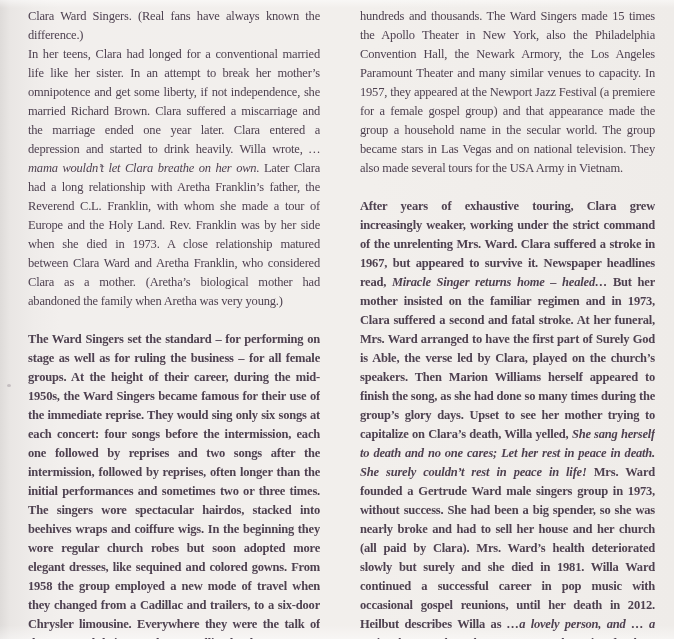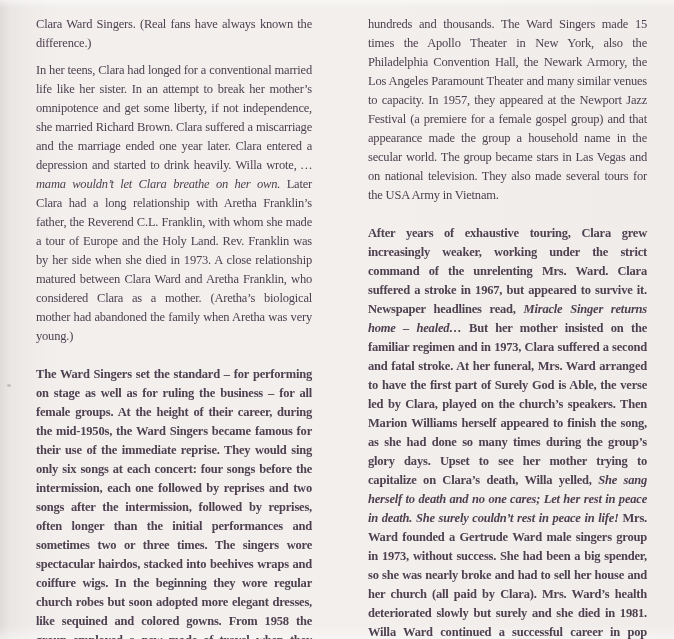--- a/index.html
+++ b/index.html
@@ -38,21 +38,21 @@
     color: #4e4150;
     font-size: 12.5px;
     line-height: 19px;
     letter-spacing: -0.2px;
     text-align: justify;
     text-justify: inter-word;
   }
   .col-left  { left: 28px;  width: 292px; }
   .col-right { left: 360px; width: 295px; }
   .para {
-    margin: 8px;
+    margin: 0;
     padding: 0;
   }
   .gap-before {
     margin-top: 19px;
     font-weight: bold;
   }
   .it {
     font-style: italic;
   }
   .speck {

